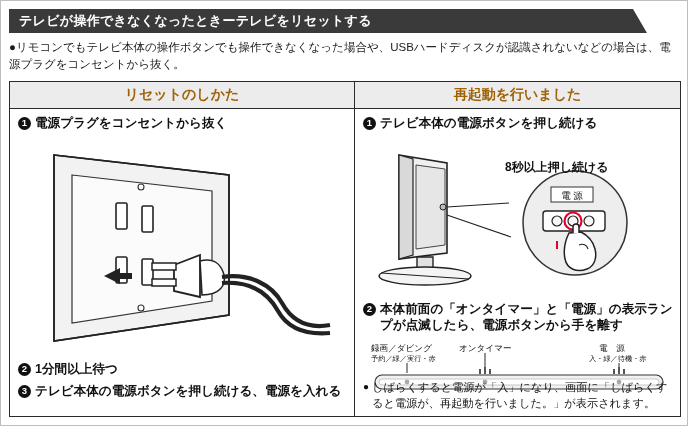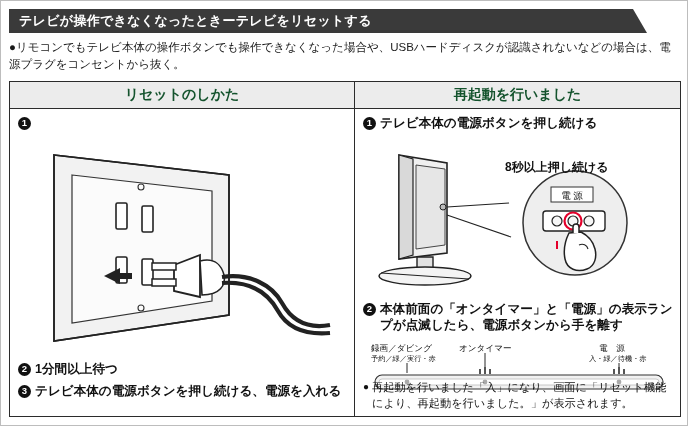--- a/index.html
+++ b/index.html
@@ -7,21 +7,21 @@
   #page{position:relative;width:688px;height:426px;box-sizing:border-box;border:1px solid #bdbdbd;background:#fff;overflow:hidden;}
   .title-bar{position:absolute;left:8px;top:8px;width:638px;height:24px;background:#3a3a3a;color:#fff;display:flex;align-items:center;padding-left:10px;box-sizing:border-box;font-size:13px;font-weight:bold;letter-spacing:.3px;}
   .title-bar .corner{position:absolute;right:0;top:0;width:0;height:0;border-top:24px solid #fff;border-left:14px solid transparent;}
   .intro{position:absolute;left:8px;top:38px;width:672px;font-size:11.5px;line-height:1.45;color:#1a1a1a;}
   .intro .bullet{display:inline-block;}
   
   .tbl{position:absolute;left:8px;top:80px;width:672px;height:336px;border:1.4px solid #2b2b2b;box-sizing:border-box;display:flex;}
   .col{box-sizing:border-box;position:relative;}
   .col.left{width:345px;border-right:1.4px solid #2b2b2b;}
   .col.right{width:325px;flex:1;}
-  .colhead{height:26px;background:#ececec;border-bottom:1.4px solid #2b2b2b;display:flex;align-items:center;justify-content:center;font-size:14px;font-weight:bold;color:#14532d;}
+  .colhead{height:26px;background:#ececec;border-bottom:1.4px solid #2b2b2b;display:flex;align-items:center;justify-content:center;font-size:14px;font-weight:bold;color:#a16207;}
   .colbody{position:relative;padding:6px 8px;box-sizing:border-box;height:calc(100% - 26px);}
   .step{display:flex;align-items:flex-start;font-size:12.6px;font-weight:bold;color:#111;line-height:1.3;margin-bottom:2px;}
   .num{display:inline-flex;align-items:center;justify-content:center;width:13px;height:13px;border-radius:50%;background:#111;color:#fff;font-size:9.5px;font-weight:bold;margin-right:4px;margin-top:2px;flex:0 0 auto;}
   .step-txt{display:block;}
   
   .outlet-wrap{position:absolute;left:14px;top:36px;width:318px;height:210px;}
   
   .tv-wrap{position:absolute;left:6px;top:28px;width:310px;height:160px;}
   .lamp-wrap{position:absolute;left:12px;top:232px;width:306px;height:60px;}
   .note{position:absolute;left:8px;bottom:6px;width:306px;font-size:11.2px;line-height:1.45;color:#111;display:flex;align-items:flex-start;}
@@ -44,20 +44,21 @@
   </div>
 
   <div class="tbl">
 
     <div class="col left">
       <div class="colhead">リセットのしかた</div>
       <div class="colbody">
 
         <div class="step">
           <span class="num">1</span>
+          <span class="step-txt">電源プラグをコンセントから抜く</span>
         </div>
 
         <div class="outlet-wrap">
           <svg width="318" height="210" viewBox="0 0 318 210">
 
             <g>
               <polygon points="30,10 205,30 205,170 30,196" fill="#f2f2f2" stroke="#222" stroke-width="1.6"></polygon>
               <polygon points="30,10 205,30 205,170 30,196" fill="none" stroke="#222" stroke-width="1.6"></polygon>
 
               <polygon points="48,30 188,46 188,156 48,178" fill="#fbfbfb" stroke="#333" stroke-width="1.2"></polygon>
@@ -186,20 +187,20 @@
             <rect x="8" y="34" width="288" height="14" rx="7" fill="#f2f2f2" stroke="#333" stroke-width="1.2"></rect>
             <rect x="12" y="38" width="280" height="6" rx="3" fill="#ffffff" stroke="#bbb" stroke-width="0.8"></rect>
             <circle cx="40" cy="41" r="2.4" fill="#aaa"></circle>
             <circle cx="118" cy="41" r="2.4" fill="#aaa"></circle>
             <circle cx="252" cy="41" r="2.4" fill="#aaa"></circle>
           </svg>
         </div>
 
         <div class="note">
           <span class="dot">●</span>
-          <span>再起動を行いました「入」になり、画面に「リセット機能により、再起動を行いました。」が表示されます。</span>
+          <span>しばらくすると電源が「入」になり、画面に「しばらくすると電源が、再起動を行いました。」が表示されます。</span>
         </div>
 
       </div>
     </div>
 
   </div>
 </div>
 
 </body></html>

